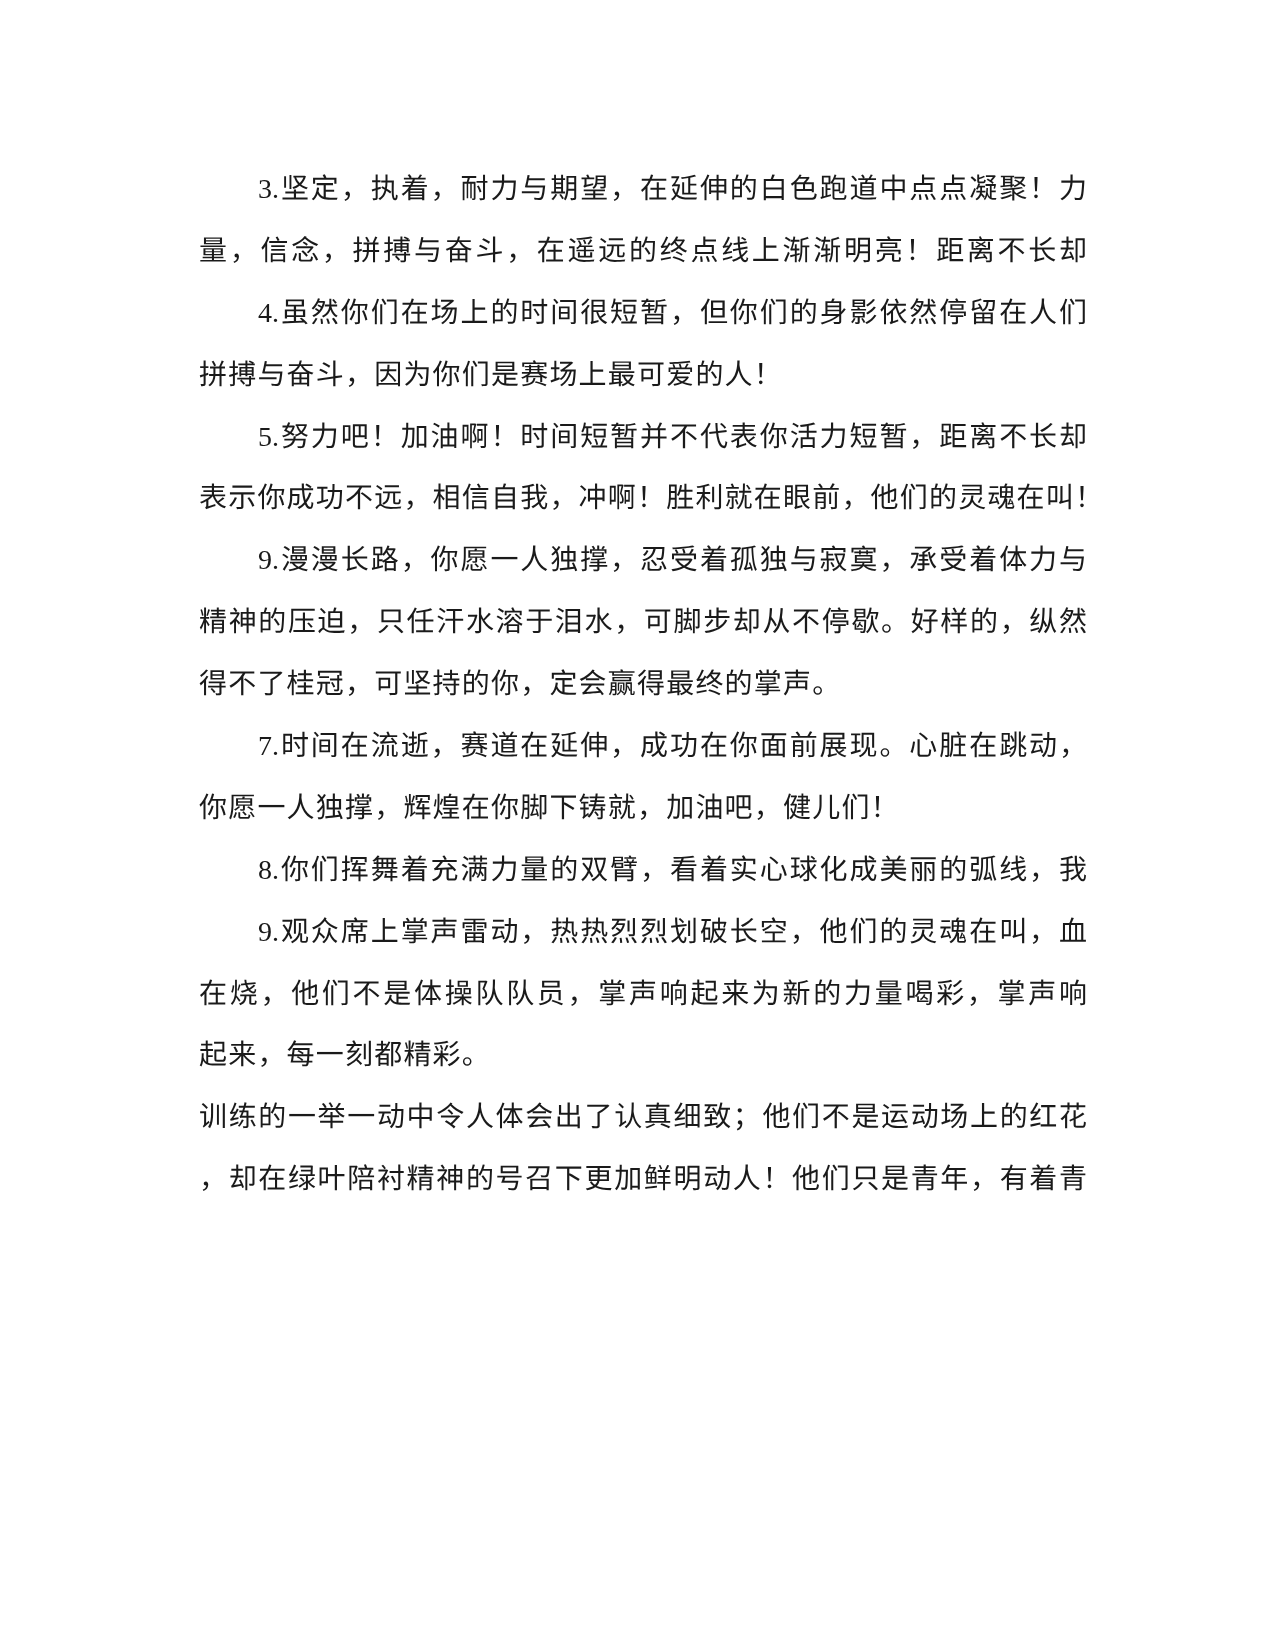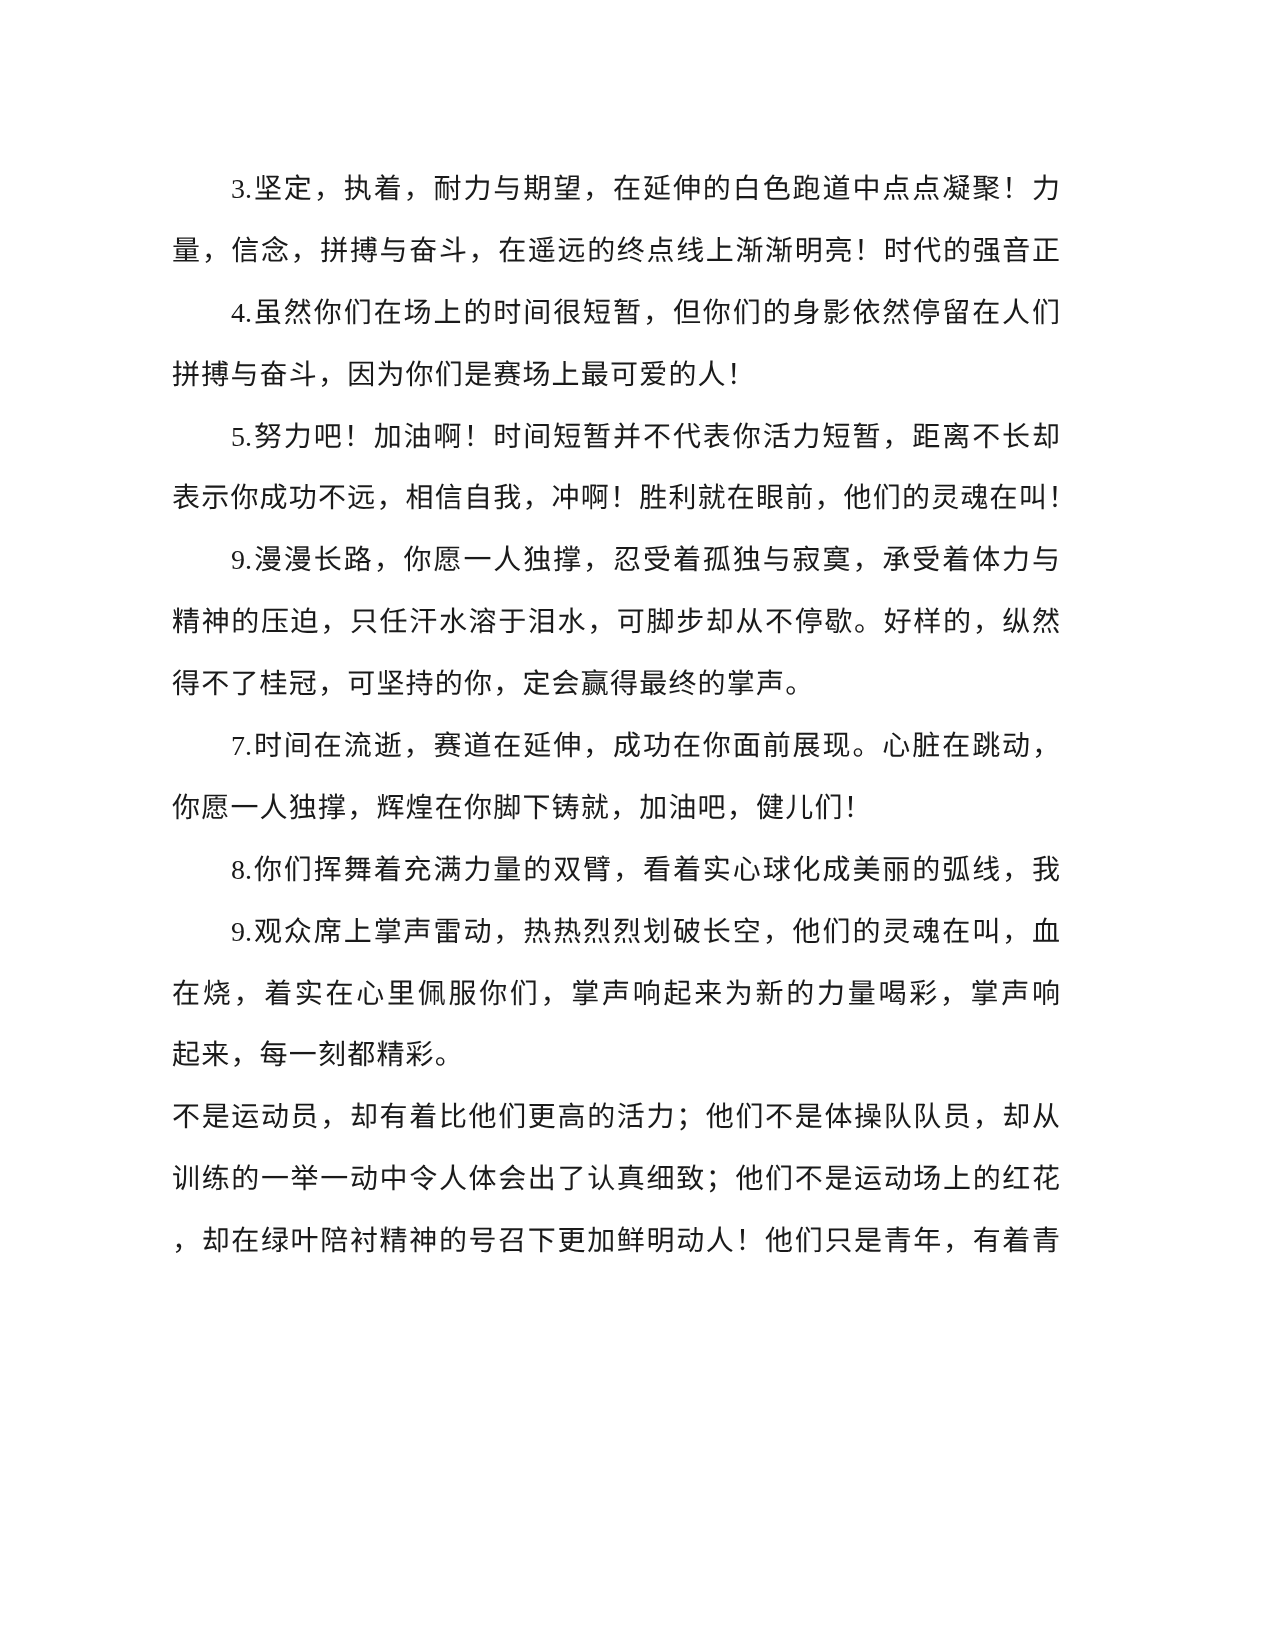--- a/index.html
+++ b/index.html
@@ -10,21 +10,21 @@
   .page {
     position: relative;
     width: 1275px;
     height: 1650px;
     background: #ffffff;
     overflow: hidden;
     font-family: "Liberation Serif", "DejaVu Serif", serif;
   }
   .text-block {
     position: absolute;
-    left: 172px;
+    left: 199px;
     top: 158px;
     width: 888px;
     color: #1a1a1a;
     font-size: 28px;
     line-height: 61.9px;
   }
   .line {
     height: 61.9px;
     white-space: nowrap;
     letter-spacing: 1.2px;
@@ -39,39 +39,38 @@
     text-indent: 59px;
   }
 </style>
 </head>
 <body>
 
 <div class="page">
   <div class="text-block">
 
     <div class="line indent justify">3.坚定，执着，耐力与期望，在延伸的白色跑道中点点凝聚！力</div>
-    <div class="line justify">量，信念，拼搏与奋斗，在遥远的终点线上渐渐明亮！时代的强音正</div>
+    <div class="line justify">量，信念，拼搏与奋斗，在遥远的终点线上渐渐明亮！距离不长却</div>
 
     <div class="line indent justify">4.虽然你们在场上的时间很短暂，但你们的身影依然停留在人们</div>
     <div class="line">拼搏与奋斗，因为你们是赛场上最可爱的人！</div>
 
     <div class="line indent justify">5.努力吧！加油啊！时间短暂并不代表你活力短暂，距离不长却</div>
     <div class="line">表示你成功不远，相信自我，冲啊！胜利就在眼前，他们的灵魂在叫！</div>
 
     <div class="line indent justify">9.漫漫长路，你愿一人独撑，忍受着孤独与寂寞，承受着体力与</div>
     <div class="line justify">精神的压迫，只任汗水溶于泪水，可脚步却从不停歇。好样的，纵然</div>
     <div class="line">得不了桂冠，可坚持的你，定会赢得最终的掌声。</div>
 
     <div class="line indent justify">7.时间在流逝，赛道在延伸，成功在你面前展现。心脏在跳动，</div>
     <div class="line">你愿一人独撑，辉煌在你脚下铸就，加油吧，健儿们！</div>
 
     <div class="line indent justify">8.你们挥舞着充满力量的双臂，看着实心球化成美丽的弧线，我</div>
 
     <div class="line indent justify">9.观众席上掌声雷动，热热烈烈划破长空，他们的灵魂在叫，血</div>
-    <div class="line justify">在烧，着实在心里佩服你们，掌声响起来为新的力量喝彩，掌声响</div>
+    <div class="line justify">在烧，他们不是体操队队员，掌声响起来为新的力量喝彩，掌声响</div>
     <div class="line">起来，每一刻都精彩。</div>
 
-    <div class="line justify">不是运动员，却有着比他们更高的活力；他们不是体操队队员，却从</div>
     <div class="line justify">训练的一举一动中令人体会出了认真细致；他们不是运动场上的红花</div>
     <div class="line justify">，却在绿叶陪衬精神的号召下更加鲜明动人！他们只是青年，有着青</div>
 
   </div>
 </div>
 
 </body></html>

